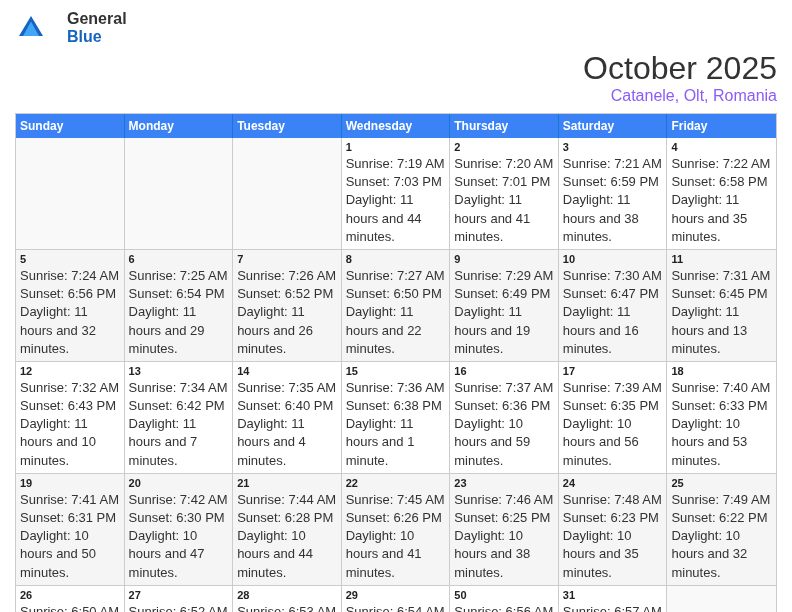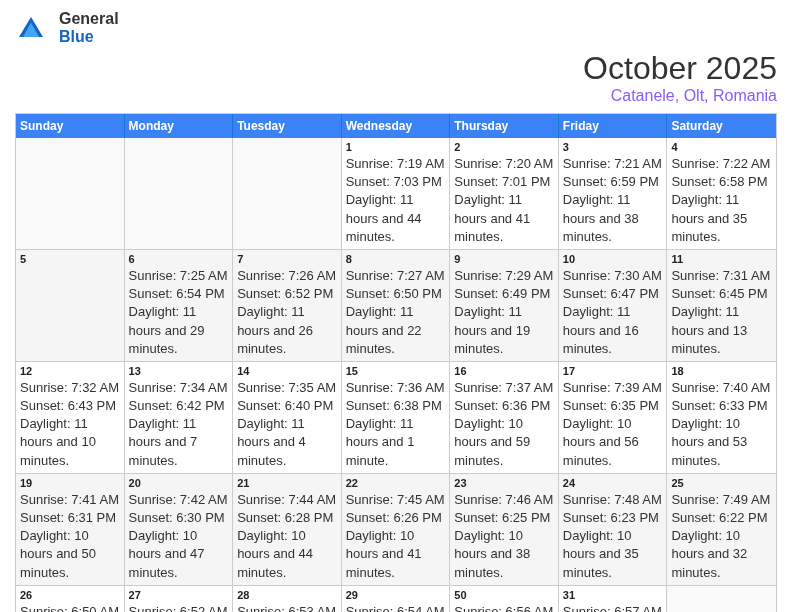--- a/index.html
+++ b/index.html
@@ -18,22 +18,22 @@
       flex-direction: column;
     }
     .header {
       display: flex;
       justify-content: space-between;
       align-items: flex-start;
       margin-bottom: 8px;
     }
     .logo {
       display: flex;
-      align-items: flex-end;
-      gap: 12px;
+      align-items: center;
+      gap: 20px;
     }
     .logo-text {
       font-size: 16px;
       font-weight: bold;
       line-height: 1.1;
     }
     .logo-text .general { color: #333; }
     .logo-text .blue { color: #1565c0; }
     .logo-icon {
       width: 32px;
@@ -131,22 +131,22 @@
     </div>
   </div>
 
   <div class="calendar">
     <div class="calendar-header">
     <div class="cal-header-cell">Sunday</div>
         <div class="cal-header-cell">Monday</div>
         <div class="cal-header-cell">Tuesday</div>
         <div class="cal-header-cell">Wednesday</div>
         <div class="cal-header-cell">Thursday</div>
+        <div class="cal-header-cell">Saturday</div>
         <div class="cal-header-cell">Friday</div>
-        <div class="cal-header-cell">Saturday</div>
       </div>
     <div class="calendar-body">
     <div class="cal-row">
           <div class="cal-cell empty"></div>
           <div class="cal-cell empty"></div>
           <div class="cal-cell empty"></div>
           <div class="cal-cell">
             <div class="day-num">1</div>
             <div class="day-info">Sunrise: 7:19 AM
 Sunset: 7:03 PM
@@ -167,20 +167,23 @@
           <div class="cal-cell">
             <div class="day-num">4</div>
             <div class="day-info">Sunrise: 7:22 AM
 Sunset: 6:58 PM
 Daylight: 11 hours and 35 minutes.</div>
           </div>
         </div>
         <div class="cal-row">
           <div class="cal-cell">
             <div class="day-num">5</div>
+            <div class="day-info">Sunrise: 7:24 AM
+Sunset: 6:56 PM
+Daylight: 11 hours and 32 minutes.</div>
           </div>
           <div class="cal-cell">
             <div class="day-num">6</div>
             <div class="day-info">Sunrise: 7:25 AM
 Sunset: 6:54 PM
 Daylight: 11 hours and 29 minutes.</div>
           </div>
           <div class="cal-cell">
             <div class="day-num">7</div>
             <div class="day-info">Sunrise: 7:26 AM

